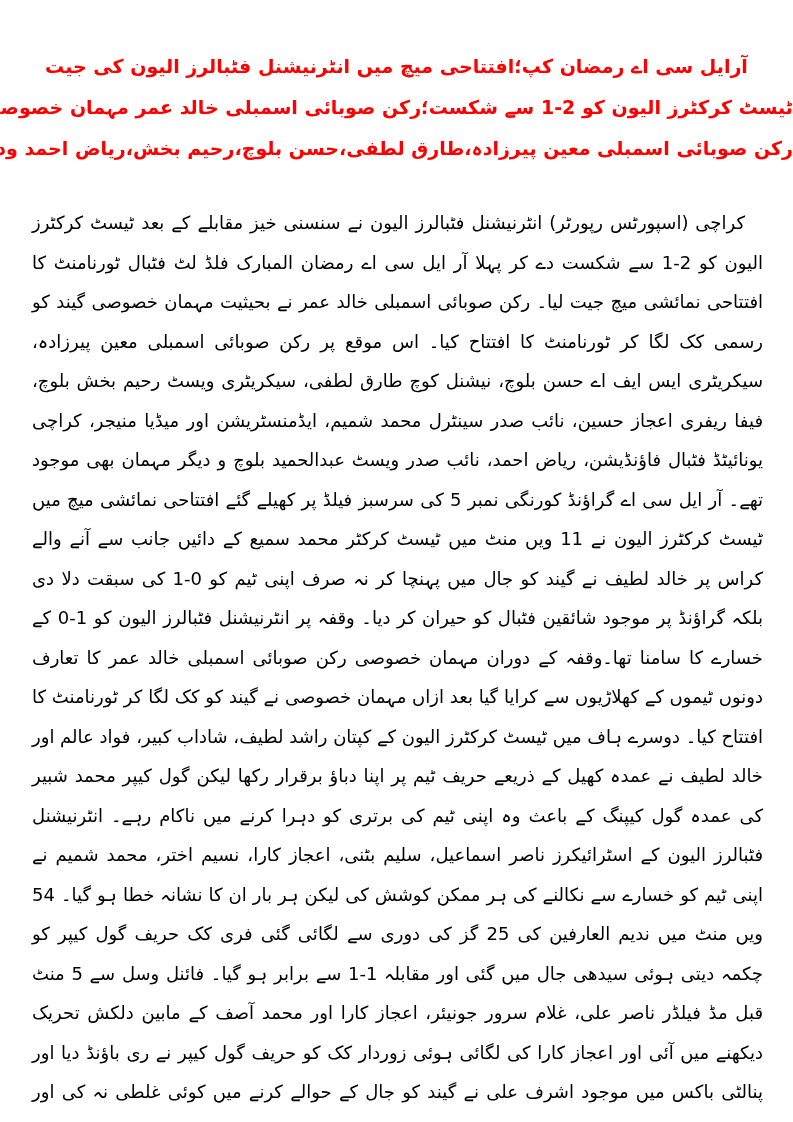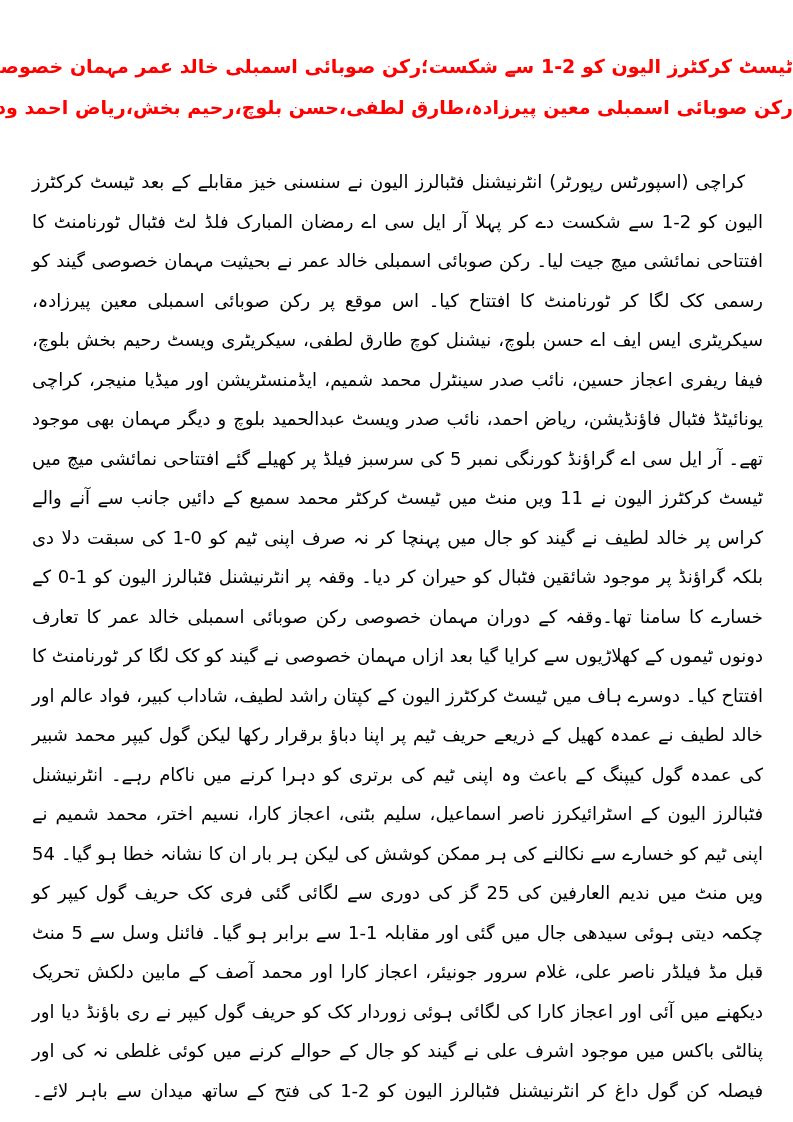--- a/index.html
+++ b/index.html
@@ -43,20 +43,21 @@
     margin: 0;
     text-indent: 18px; 
   }
 </style>
 </head>
 <body>
 
 <div class="page">
 
   <div class="headline-block">
+    <div class="headline-line">آرایل سی اے رمضان کپ؛افتتاحی میچ میں انٹرنیشنل فٹبالرز الیون کی جیت</div>
     <div class="headline-line">ٹیسٹ کرکٹرز الیون کو 2-1 سے شکست؛رکن صوبائی اسمبلی خالد عمر مہمان خصوصی تھے</div>
     <div class="headline-line">رکن صوبائی اسمبلی معین پیرزادہ،طارق لطفی،حسن بلوچ،رحیم بخش،ریاض احمد ودیگر کی شرکت</div>
   </div>
 
   <div class="body-block">
     <p>کراچی (اسپورٹس رپورٹر) انٹرنیشنل فٹبالرز الیون نے سنسنی خیز مقابلے کے بعد ٹیسٹ کرکٹرز الیون کو 2-1 سے شکست دے کر پہلا آر ایل سی اے رمضان المبارک فلڈ لٹ فٹبال ٹورنامنٹ کا افتتاحی نمائشی میچ جیت لیا۔ رکن صوبائی اسمبلی خالد عمر نے بحیثیت مہمان خصوصی گیند کو رسمی کک لگا کر ٹورنامنٹ کا افتتاح کیا۔ اس موقع پر رکن صوبائی اسمبلی معین پیرزادہ، سیکریٹری ایس ایف اے حسن بلوچ، نیشنل کوچ طارق لطفی، سیکریٹری ویسٹ رحیم بخش بلوچ، فیفا ریفری اعجاز حسین، نائب صدر سینٹرل محمد شمیم، ایڈمنسٹریشن اور میڈیا منیجر، کراچی یونائیٹڈ فٹبال فاؤنڈیشن، ریاض احمد، نائب صدر ویسٹ عبدالحمید بلوچ و دیگر مہمان بھی موجود تھے۔ آر ایل سی اے گراؤنڈ کورنگی نمبر 5 کی سرسبز فیلڈ پر کھیلے گئے افتتاحی نمائشی میچ میں ٹیسٹ کرکٹرز الیون نے 11 ویں منٹ میں ٹیسٹ کرکٹر محمد سمیع کے دائیں جانب سے آنے والے کراس پر خالد لطیف نے گیند کو جال میں پہنچا کر نہ صرف اپنی ٹیم کو 0-1 کی سبقت دلا دی بلکہ گراؤنڈ پر موجود شائقین فٹبال کو حیران کر دیا۔ وقفہ پر انٹرنیشنل فٹبالرز الیون کو 1-0 کے خسارے کا سامنا تھا۔وقفہ کے دوران مہمان خصوصی رکن صوبائی اسمبلی خالد عمر کا تعارف دونوں ٹیموں کے کھلاڑیوں سے کرایا گیا بعد ازاں مہمان خصوصی نے گیند کو کک لگا کر ٹورنامنٹ کا افتتاح کیا۔ دوسرے ہاف میں ٹیسٹ کرکٹرز الیون کے کپتان راشد لطیف، شاداب کبیر، فواد عالم اور خالد لطیف نے عمدہ کھیل کے ذریعے حریف ٹیم پر اپنا دباؤ برقرار رکھا لیکن گول کیپر محمد شبیر کی عمدہ گول کیپنگ کے باعث وہ اپنی ٹیم کی برتری کو دہرا کرنے میں ناکام رہے۔ انٹرنیشنل فٹبالرز الیون کے اسٹرائیکرز ناصر اسماعیل، سلیم بٹنی، اعجاز کارا، نسیم اختر، محمد شمیم نے اپنی ٹیم کو خسارے سے نکالنے کی ہر ممکن کوشش کی لیکن ہر بار ان کا نشانہ خطا ہو گیا۔ 54 ویں منٹ میں ندیم العارفین کی 25 گز کی دوری سے لگائی گئی فری کک حریف گول کیپر کو چکمہ دیتی ہوئی سیدھی جال میں گئی اور مقابلہ 1-1 سے برابر ہو گیا۔ فائنل وسل سے 5 منٹ قبل مڈ فیلڈر ناصر علی، غلام سرور جونیئر، اعجاز کارا اور محمد آصف کے مابین دلکش تحریک دیکھنے میں آئی اور اعجاز کارا کی لگائی ہوئی زوردار کک کو حریف گول کیپر نے ری باؤنڈ دیا اور پنالٹی باکس میں موجود اشرف علی نے گیند کو جال کے حوالے کرنے میں کوئی غلطی نہ کی اور فیصلہ کن گول داغ کر انٹرنیشنل فٹبالرز الیون کو 2-1 کی فتح کے ساتھ میدان سے باہر لائے۔ ریفری سلیم الدین بابر، بابر خان، عبدالرؤف اور صابر بلوچ جبکہ میچ کمشنر خالد مجید تھے۔</p>
   </div>
 
 </div>
 

